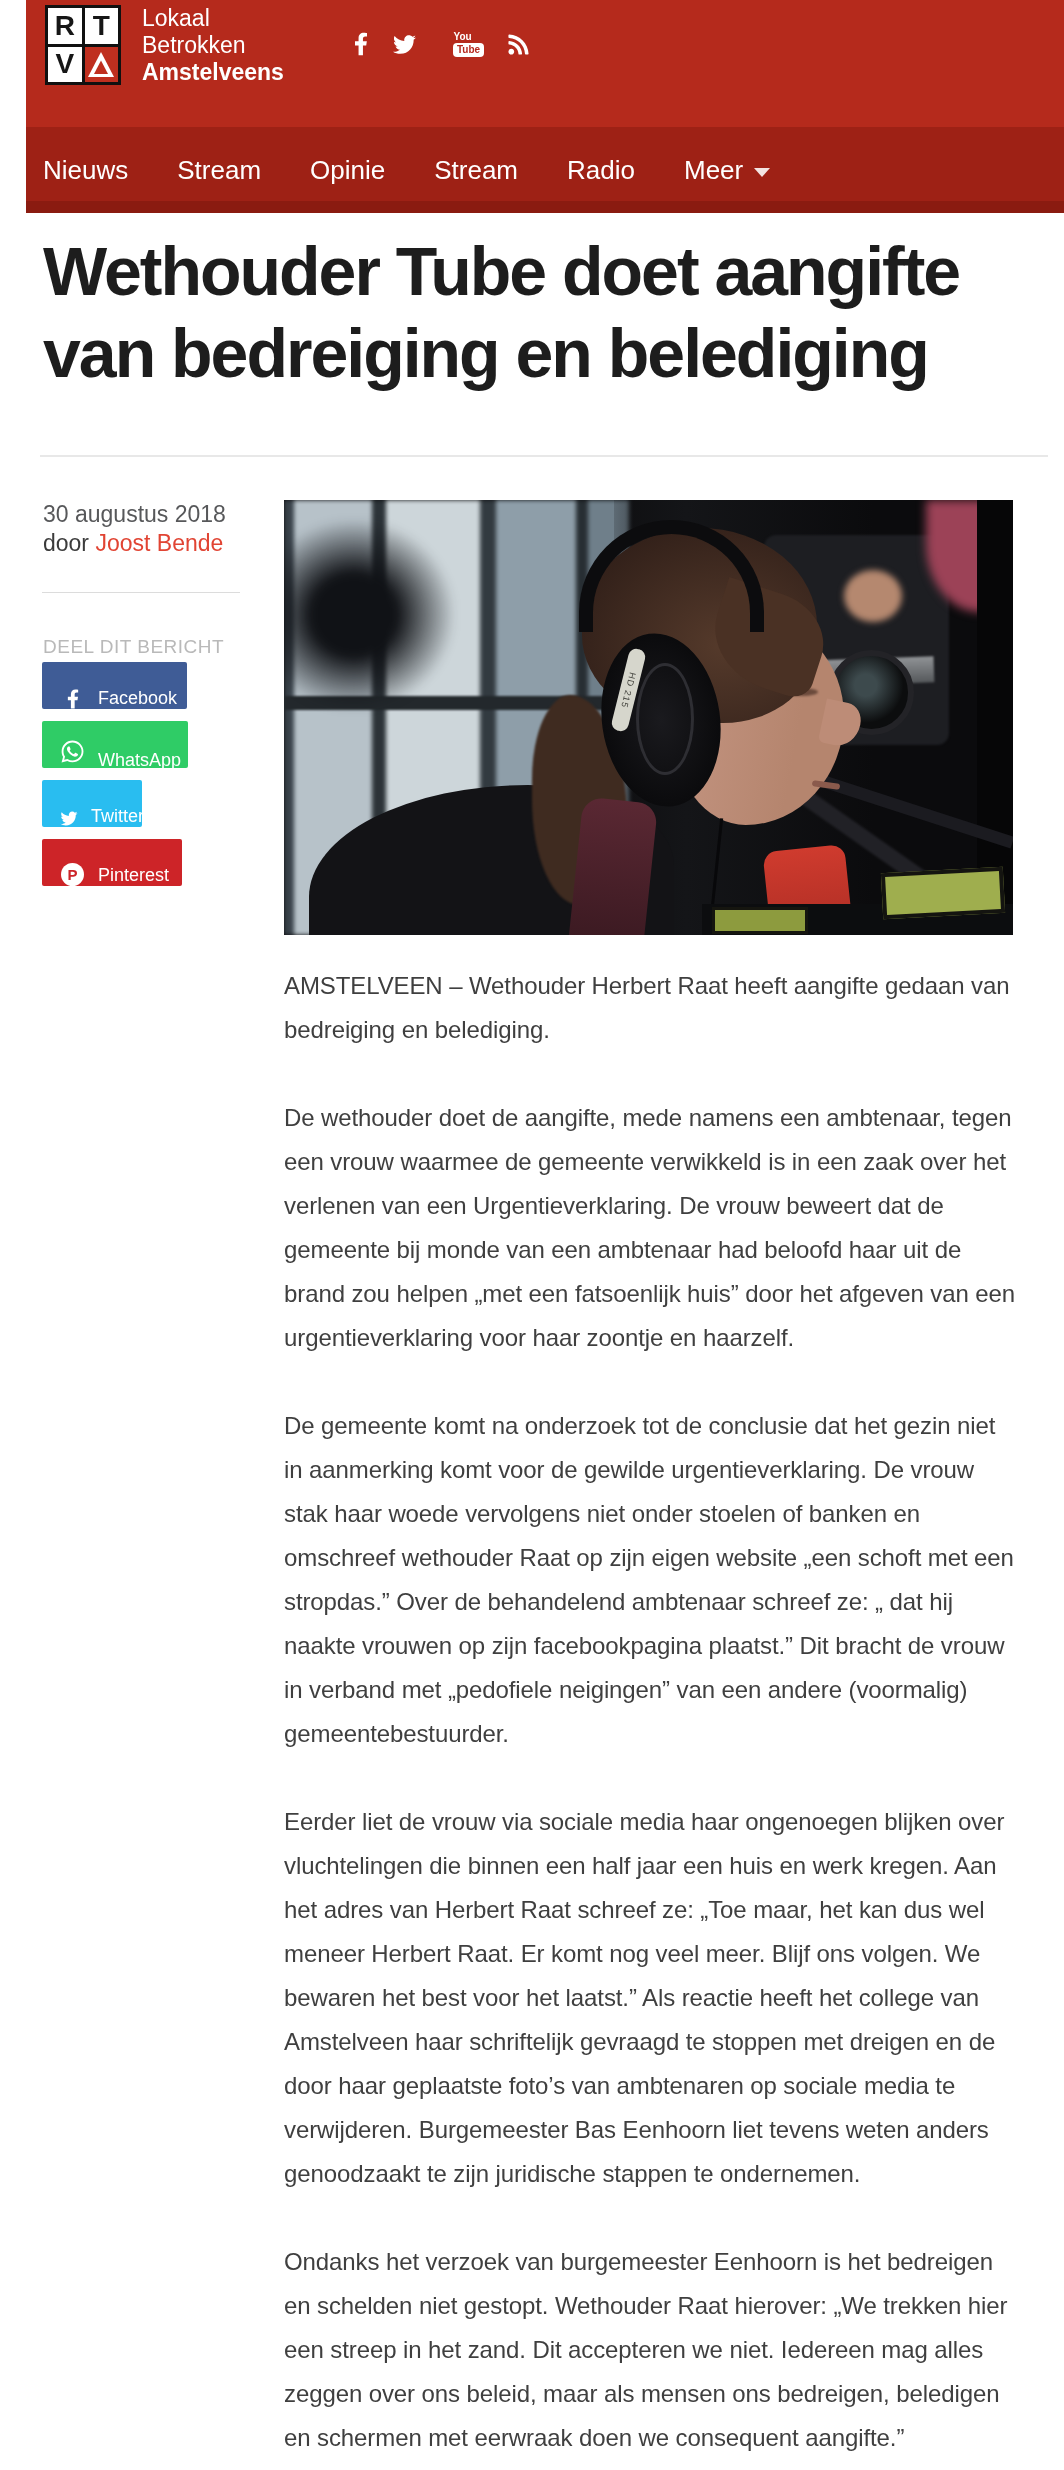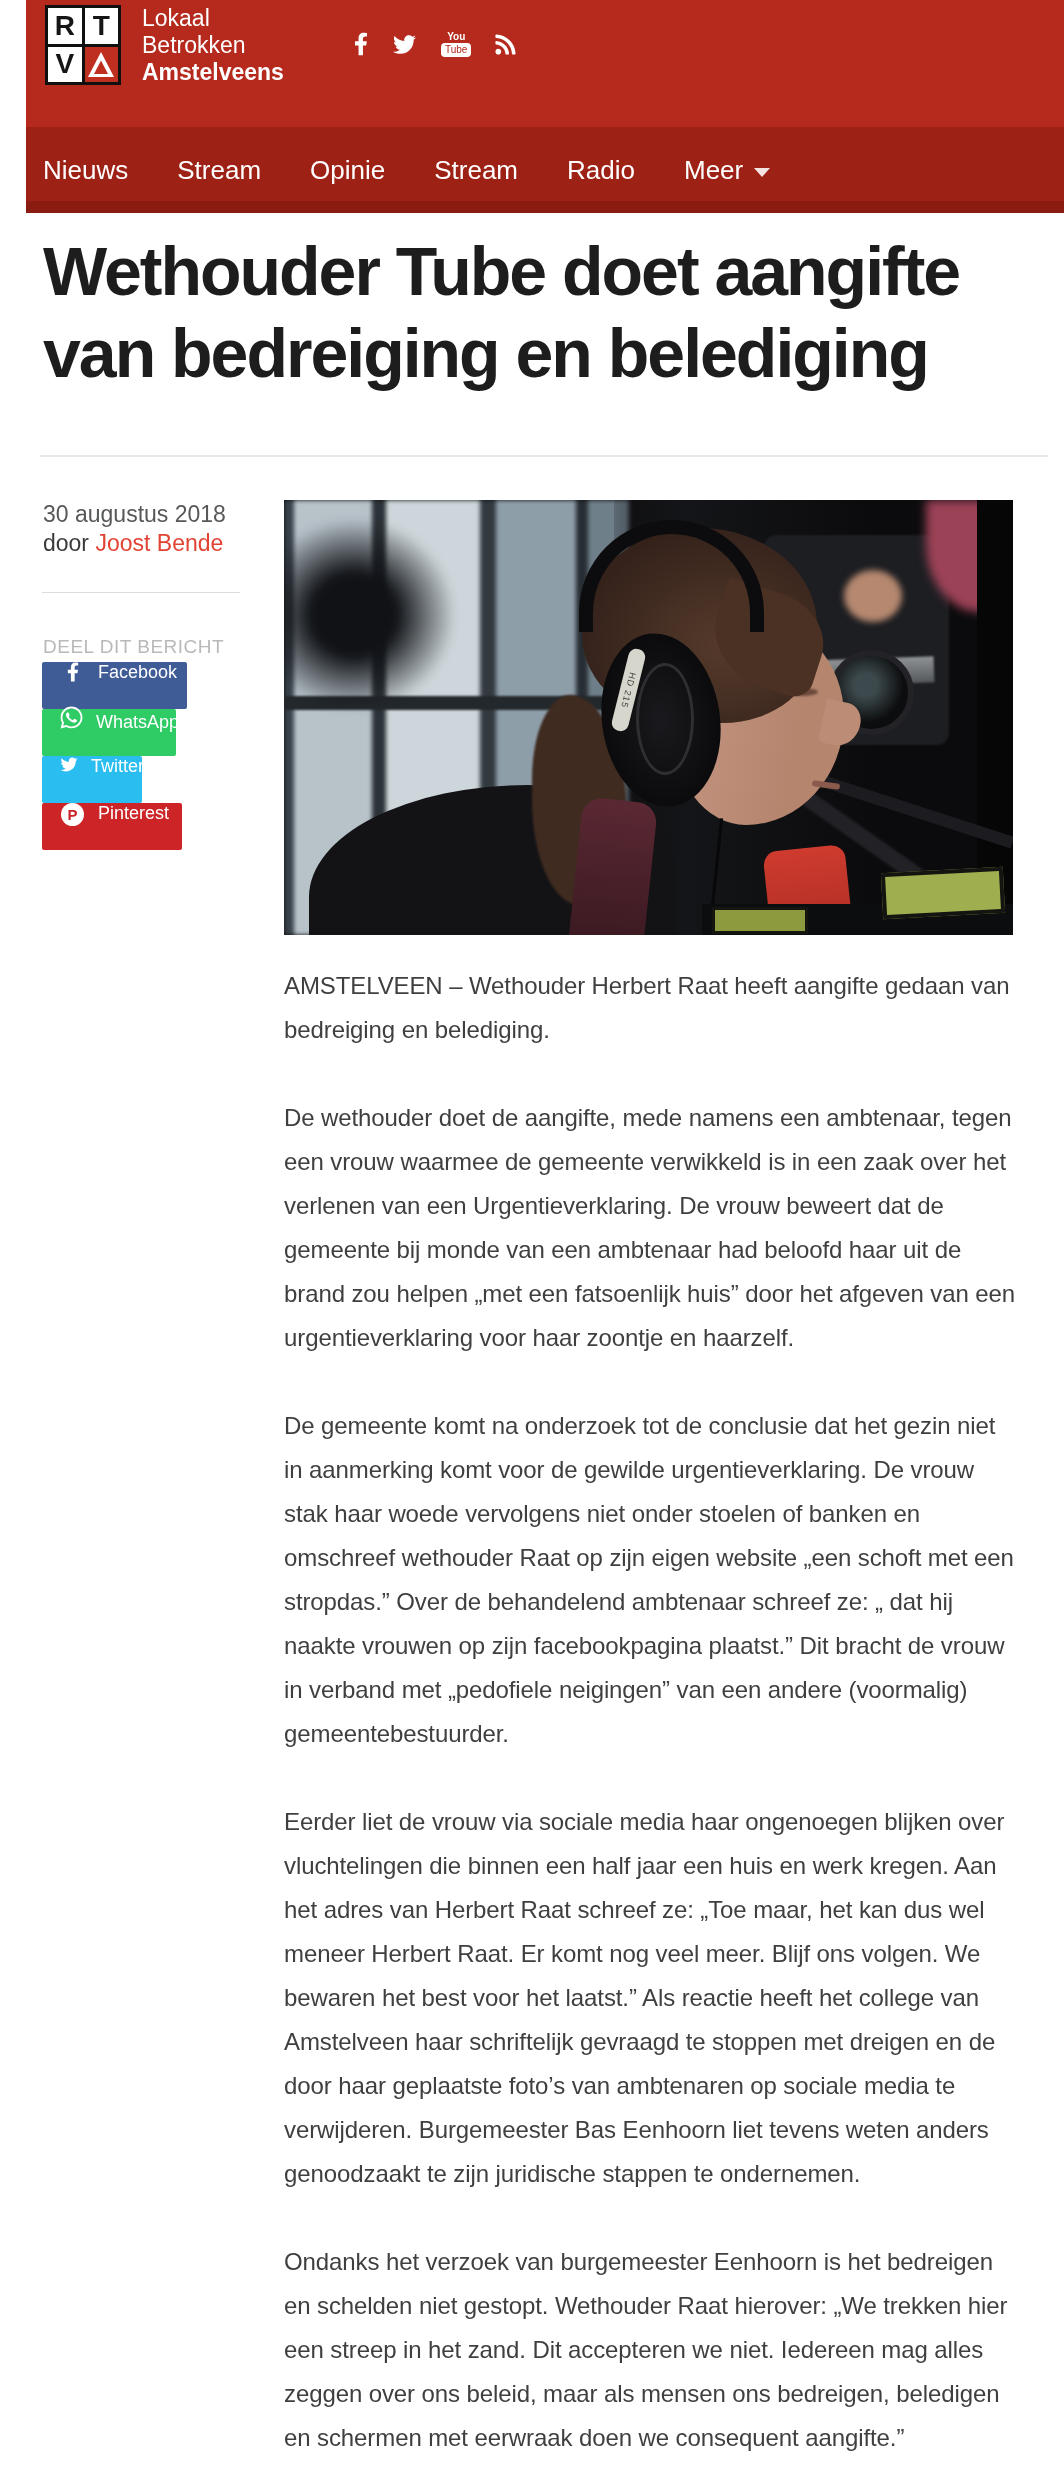--- a/index.html
+++ b/index.html
@@ -14,21 +14,21 @@
           gap:3px; background:#101010; border:3px solid #101010; cursor:pointer; }
   .tile { background:#fff; display:flex; align-items:center; justify-content:center;
           font-weight:bold; font-size:28px; color:#161616; }
   .tile.red { background:#bf2f1f; }
   .tagline { position:absolute; left:116px; top:5px; color:#fff; font-size:23px; line-height:27px; }
   .tagline .bold { font-weight:bold; }
   .social { position:absolute; left:328px; top:30px; display:flex; align-items:center; gap:23px; height:28px; }
   .social a { display:flex; flex-direction:column; align-items:center; justify-content:center; cursor:pointer; text-decoration:none; }
   .social svg { fill:#fff; }
   .yt-top { color:#fff; font-size:10px; font-weight:bold; line-height:10px; }
-  .yt-box { background:#fff; color:#b5281d; font-size:10px; font-weight:normal; border-radius:4px; padding:1px 4px; line-height:12px; margin-top:1px; }
+  .yt-box { background:#fff; color:#b5281d; font-size:10px; font-weight:bold; border-radius:4px; padding:1px 4px; line-height:12px; margin-top:1px;margin-left:12px; }
 
   
   .nav { position:absolute; left:26px; right:0; top:127px; height:86px;
          background:linear-gradient(#9e2115 0 74px, #8a1b10 74px);
          display:flex; align-items:center; padding-left:17px; gap:49px; }
   .nav a { color:#fff; font-size:26px; text-decoration:none; cursor:pointer; display:flex; align-items:center; }
   .caret { width:0; height:0; border-left:8px solid transparent; border-right:8px solid transparent;
            border-top:9px solid rgba(255,255,255,.88); margin-left:11px; transform:translateY(2px); }
 
   
@@ -37,26 +37,26 @@
   .title span { display:block; white-space:nowrap; }
   .divider1 { position:absolute; left:40px; top:455px; width:1008px; height:2px; background:#e8e8e8; }
 
   
   .date { position:absolute; left:43px; top:501px; font-size:23px; color:#57585a; }
   .byline { position:absolute; left:43px; top:530px; font-size:23px; color:#3b3b3b; }
   .byline a { color:#e14433; text-decoration:none; cursor:pointer; }
   .divider2 { position:absolute; left:42px; top:592px; width:198px; height:1px; background:#dcdcdc; }
   .share-heading { position:absolute; left:43px; top:636px; font-size:19px; color:#b9b9b9; letter-spacing:.5px; }
   .share { position:absolute; left:42px; top:662px; }
-  .sbtn { display:flex; align-items:flex-start; height:47px; border-radius:2px; color:#fff;
-          font-size:18px; padding-left:17px; cursor:pointer; }
+  .sbtn { display:flex; align-items:flex-end; height:47px; border-radius:2px; color:#fff;
+          font-size:18px; padding-left:17px; margin-bottom:12px; cursor:pointer; }
   .sbtn .ic { width:27px; display:flex; align-items:center; justify-content:center; }
   .sbtn .lbl { margin-left:12px; }
   .sbtn.fb { width:145px; background:#3f5c96; }
-  .sbtn.wa { width:134px; background:#2fcc66; }
+  .sbtn.wa { width:146px; background:#2fcc66; }
   .sbtn.tw { width:100px; background:#29bdf0; }
   .sbtn.pi { width:140px; background:#cd2428; }
   .pin-circle { width:23px; height:23px; border-radius:50%; background:#fff; color:#cd2428;
                 font-weight:bold; font-size:15px; display:flex; align-items:center; justify-content:center; }
 
   
   .photo { position:absolute; left:284px; top:500px; width:729px; height:435px;
            background:#0d0d0f; overflow:hidden; }
   .photo div { position:absolute; }
   .ph-win { left:0; top:0; width:345px; height:435px;

